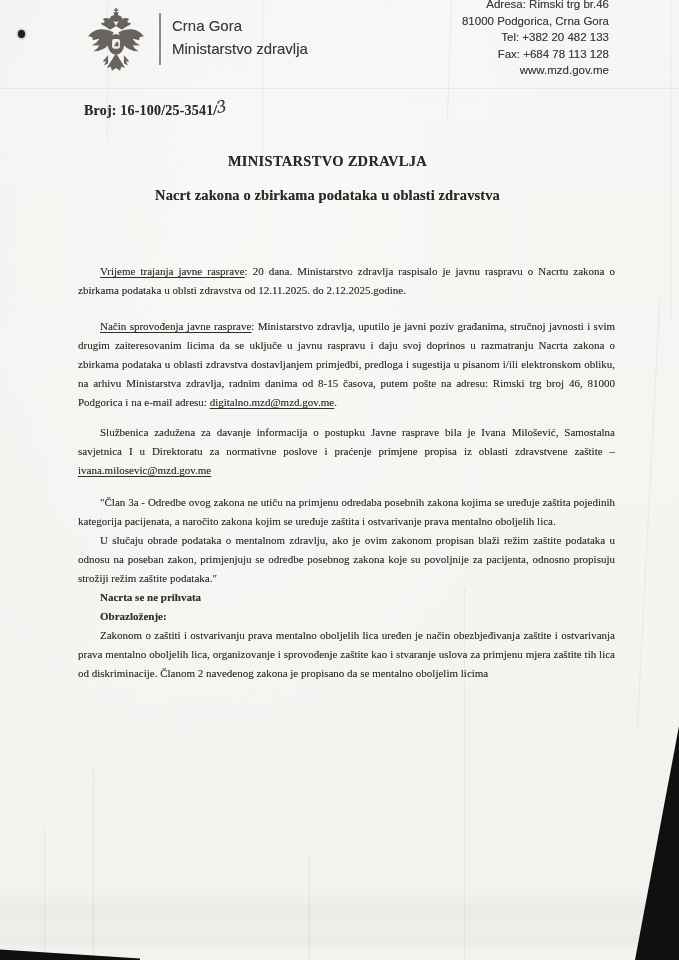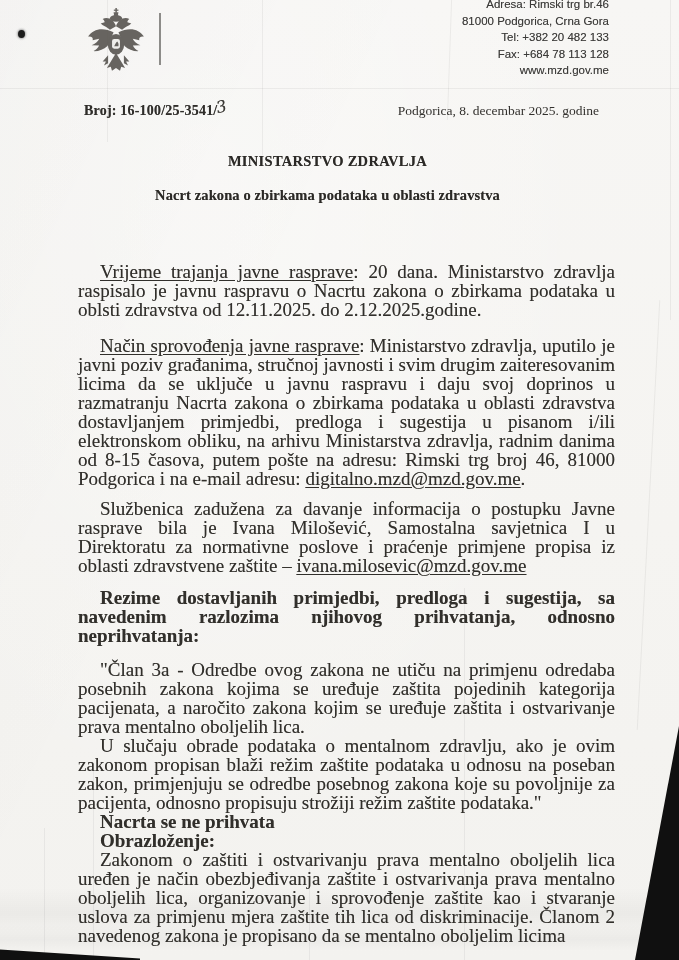--- a/index.html
+++ b/index.html
@@ -42,21 +42,21 @@
   .handwritten{display:inline-block;font-family:"DejaVu Serif",serif;font-style:italic;
     font-weight:normal;font-size:16px;transform:rotate(-14deg) translateY(-3px);color:#3a3834;}
   .ref-date{position:absolute;right:20px;top:3px;font-size:13.5px;color:#33312e;}
   
   .titles{position:absolute;left:0;right:24px;top:153px;text-align:center;font-weight:bold;
     color:#2b2926;text-shadow:0 0 .4px rgba(43,41,38,.5);}
   .titles .t{font-size:14.5px;margin:0 0 17px 0;letter-spacing:.3px;}
   .titles .t3{letter-spacing:.1px;}
   
   .body-text{position:absolute;left:78px;right:64px;top:262px;
-    font-size:19px;line-height:19px;text-align:justify;color:#312f2b;
+    font-size:11px;line-height:19px;text-align:justify;color:#312f2b;
     text-shadow:0 0 .4px rgba(49,47,43,.45);}
   .body-text p{margin:0;text-indent:22px;}
   .p1{margin-bottom:17px !important;}
   .p2{margin-bottom:11px !important;}
   .p3{margin-bottom:13px !important;}
   .p4{margin-bottom:15px !important;font-weight:bold;}
   .u{text-decoration:underline;text-underline-offset:2px;}
   .b{font-weight:bold;}
   .email{text-decoration:underline;text-underline-offset:2px;color:#312f2b;}
   .item-num{font-weight:bold;padding-right:7px;}
@@ -94,46 +94,48 @@
       <path d="M54 40 C71 31 88 34 96 47 c-6.4 -.4 -8.6 1.8 -7.6 6.2 l-10.8 -2.4 c2.2 4.6 6.4 8.4 12.6 10.6 l-12.4 .2 c2 4.2 5 7.2 9.2 9.4 c-8.4 .4 -16.8 -3 -23 -8.6 z"></path>
       <ellipse cx="50" cy="60" rx="13.5" ry="17"></ellipse>
       <path d="M50 74 L35 99 l6.4 -2.2 l2 6.4 l6.6 -4.4 l6.6 4.4 l2 -6.4 l6.4 2.2 z"></path>
       <path d="M37 78 l-9 10 5.4 .2 -3.2 6.4 6.8 -3.4 z"></path>
       <path d="M63 78 l9 10 -5.4 .2 3.2 6.4 -6.8 -3.4 z"></path>
     </g>
     <rect x="43.5" y="51" width="13" height="16" rx="3.5" fill="#efeeea"></rect>
     <path d="M47 63 c1.6 -3 2.4 -6 5 -8 c2 1.6 2.6 4.6 2 8 z" fill="#54514c"></path>
   </svg>
   <div class="org-divider"></div>
+  <div class="org-block">
+    <div>Crna Gora</div>
+    <div>Ministarstvo zdravlja</div>
+  </div>
   <div class="addr-block">
     <div>Adresa: Rimski trg br.46</div>
     <div>81000 Podgorica, Crna Gora</div>
     <div>Tel: +382 20 482 133</div>
     <div>Fax: +684 78 113 128</div>
     <div>www.mzd.gov.me</div>
   </div>
 
   <div class="ref-row">
     <div class="ref-number"><span>Broj: 16-100/25-3541/</span><span class="handwritten">3</span></div>
-    <div class="ref-date">Podgorica, 8. decembar 2025. godine</div>
   </div>
 
   <div class="titles">
     <div class="t">MINISTARSTVO ZDRAVLJA</div>
     <div class="t t3">Nacrt zakona o zbirkama podataka u oblasti zdravstva</div>
   </div>
 
   <div class="body-text">
     <p class="p1"><span class="u">Vrijeme trajanja javne rasprave</span><span>: 20 dana. Ministarstvo zdravlja raspisalo je javnu raspravu o Nacrtu zakona o zbirkama podataka u oblsti zdravstva od 12.11.2025. do 2.12.2025.godine.</span></p>
 
     <p class="p2"><span class="u">Način sprovođenja javne rasprave</span><span>: Ministarstvo zdravlja, uputilo je javni poziv građanima, stručnoj javnosti i svim drugim zaiteresovanim licima da se uključe u javnu raspravu i daju svoj doprinos u razmatranju Nacrta zakona o zbirkama podataka u oblasti zdravstva dostavljanjem primjedbi, predloga i sugestija u pisanom i/ili elektronskom obliku, na arhivu Ministarstva zdravlja, radnim danima od 8-15 časova, putem pošte na adresu: Rimski trg broj 46, 81000 Podgorica i na e-mail adresu: </span><span class="email">digitalno.mzd@mzd.gov.me</span><span>.</span></p>
 
     <p class="p3"><span>Službenica zadužena za davanje informacija o postupku Javne rasprave bila je Ivana Milošević, Samostalna savjetnica I u Direktoratu za normativne poslove i praćenje primjene propisa iz oblasti zdravstvene zaštite – </span><span class="email">ivana.milosevic@mzd.gov.me</span></p>
 
-    <p class="p4">Rezime dostavljanih primjedbi, predloga i sugestija, sa navedenim razlozima njihovog prihvatanja, odnosno neprihvatanja:</p>
 
 
 
     <p>"Član 3a - Odredbe ovog zakona ne utiču na primjenu odredaba posebnih zakona kojima se uređuje zaštita pojedinih kategorija pacijenata, a naročito zakona kojim se uređuje zaštita i ostvarivanje prava mentalno oboljelih lica.</p>
     <p>U slučaju obrade podataka o mentalnom zdravlju, ako je ovim zakonom propisan blaži režim zaštite podataka u odnosu na poseban zakon, primjenjuju se odredbe posebnog zakona koje su povoljnije za pacijenta, odnosno propisuju strožiji režim zaštite podataka."</p>
 
     <p class="b">Nacrta se ne prihvata</p>
     <p class="b">Obrazloženje:</p>
     <p>Zakonom o zaštiti i ostvarivanju prava mentalno oboljelih lica uređen je način obezbjeđivanja zaštite i ostvarivanja prava mentalno oboljelih lica, organizovanje i sprovođenje zaštite kao i stvaranje uslova za primjenu mjera zaštite tih lica od diskriminacije. Članom 2 navedenog zakona je propisano da se mentalno oboljelim licima</p>
   </div>

